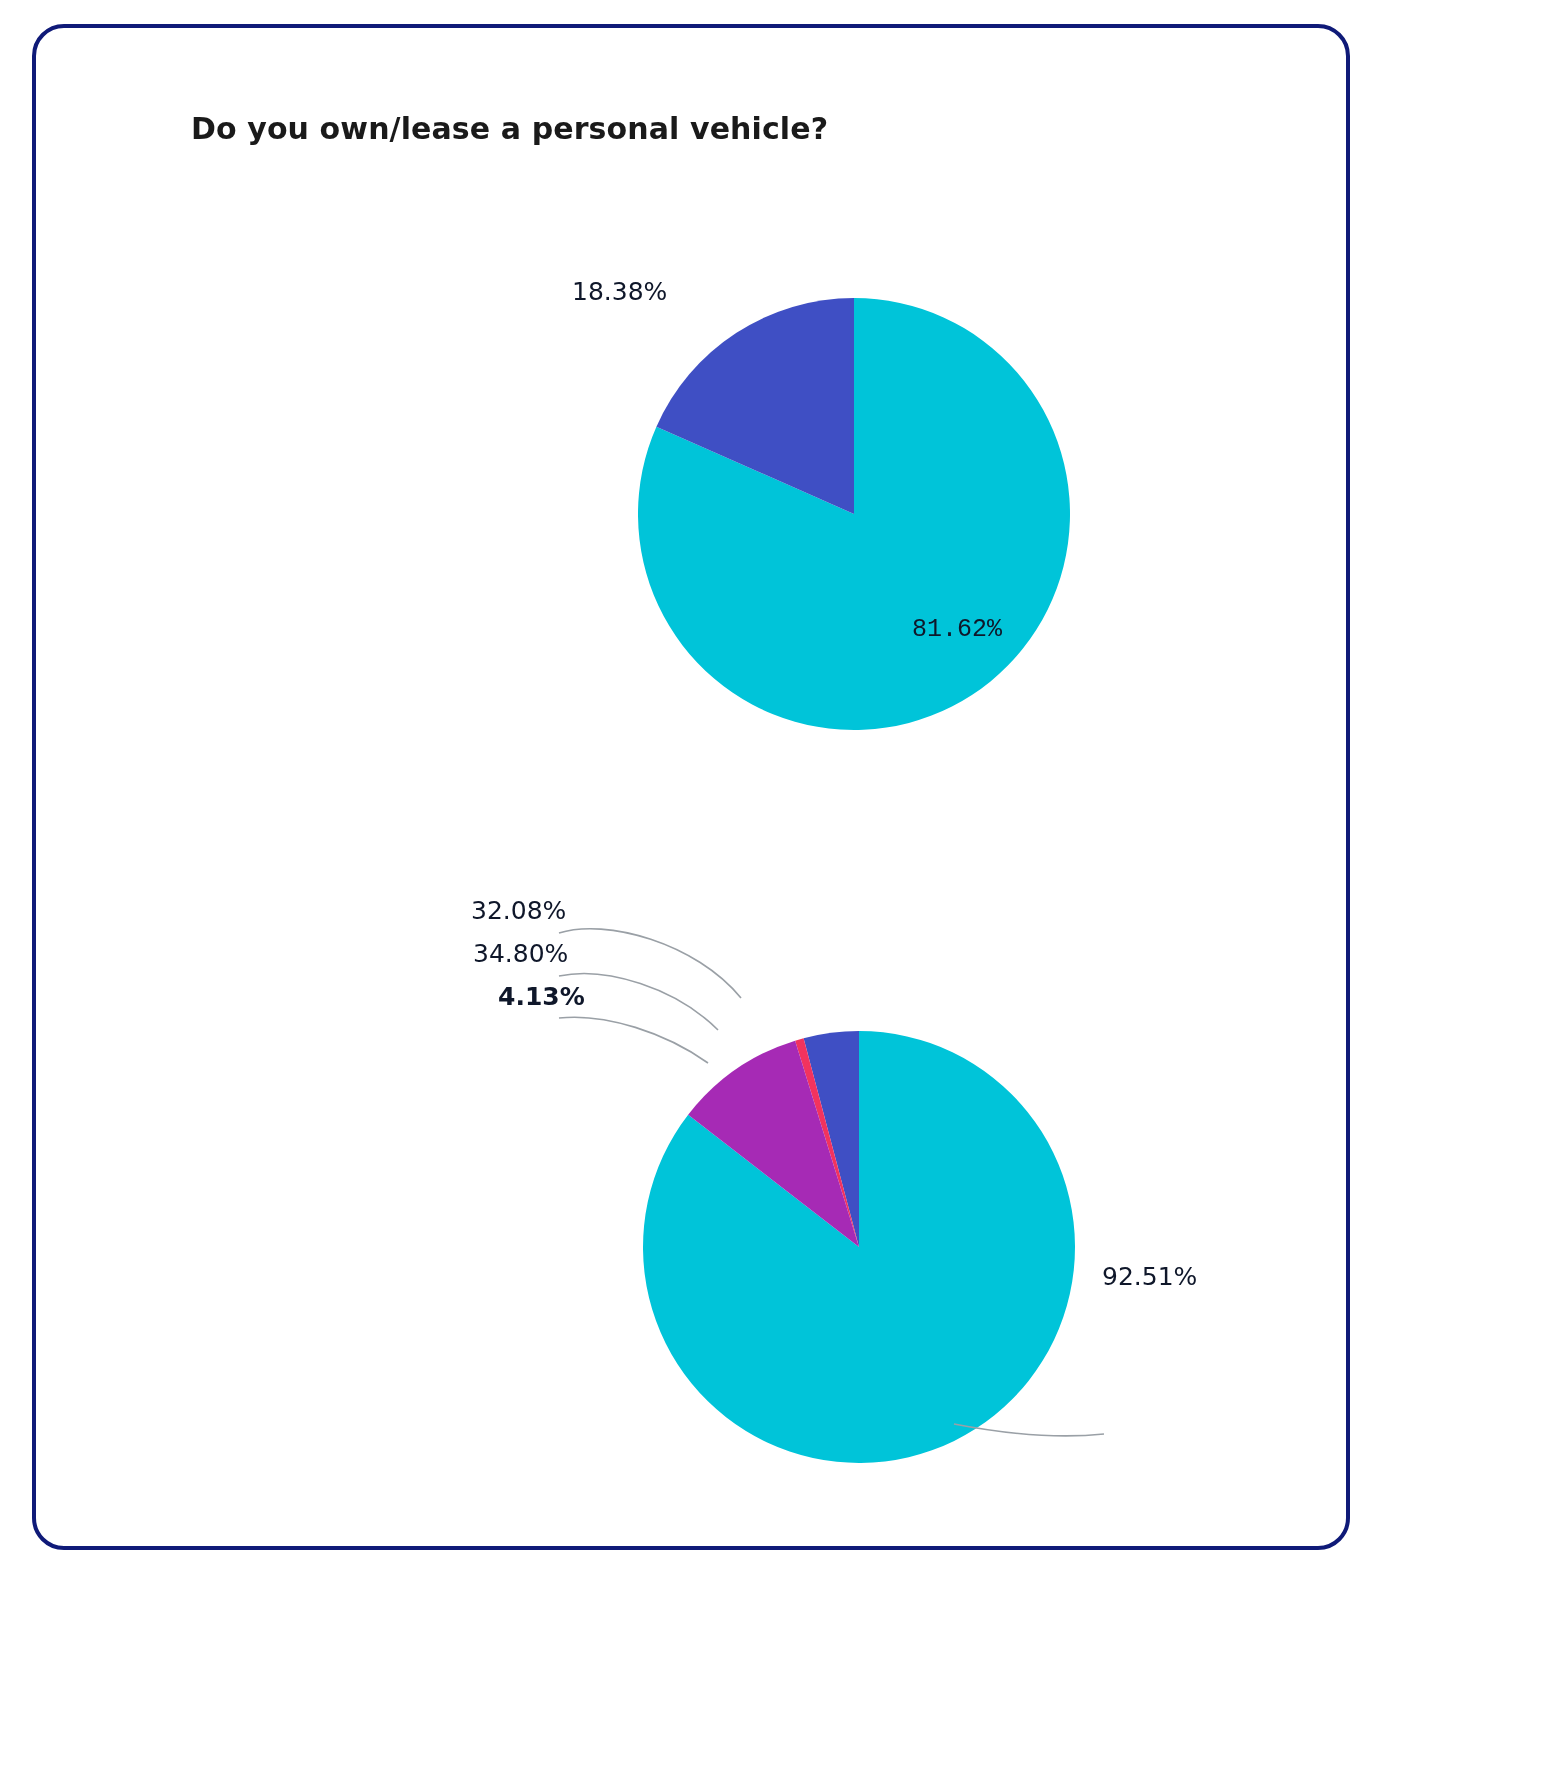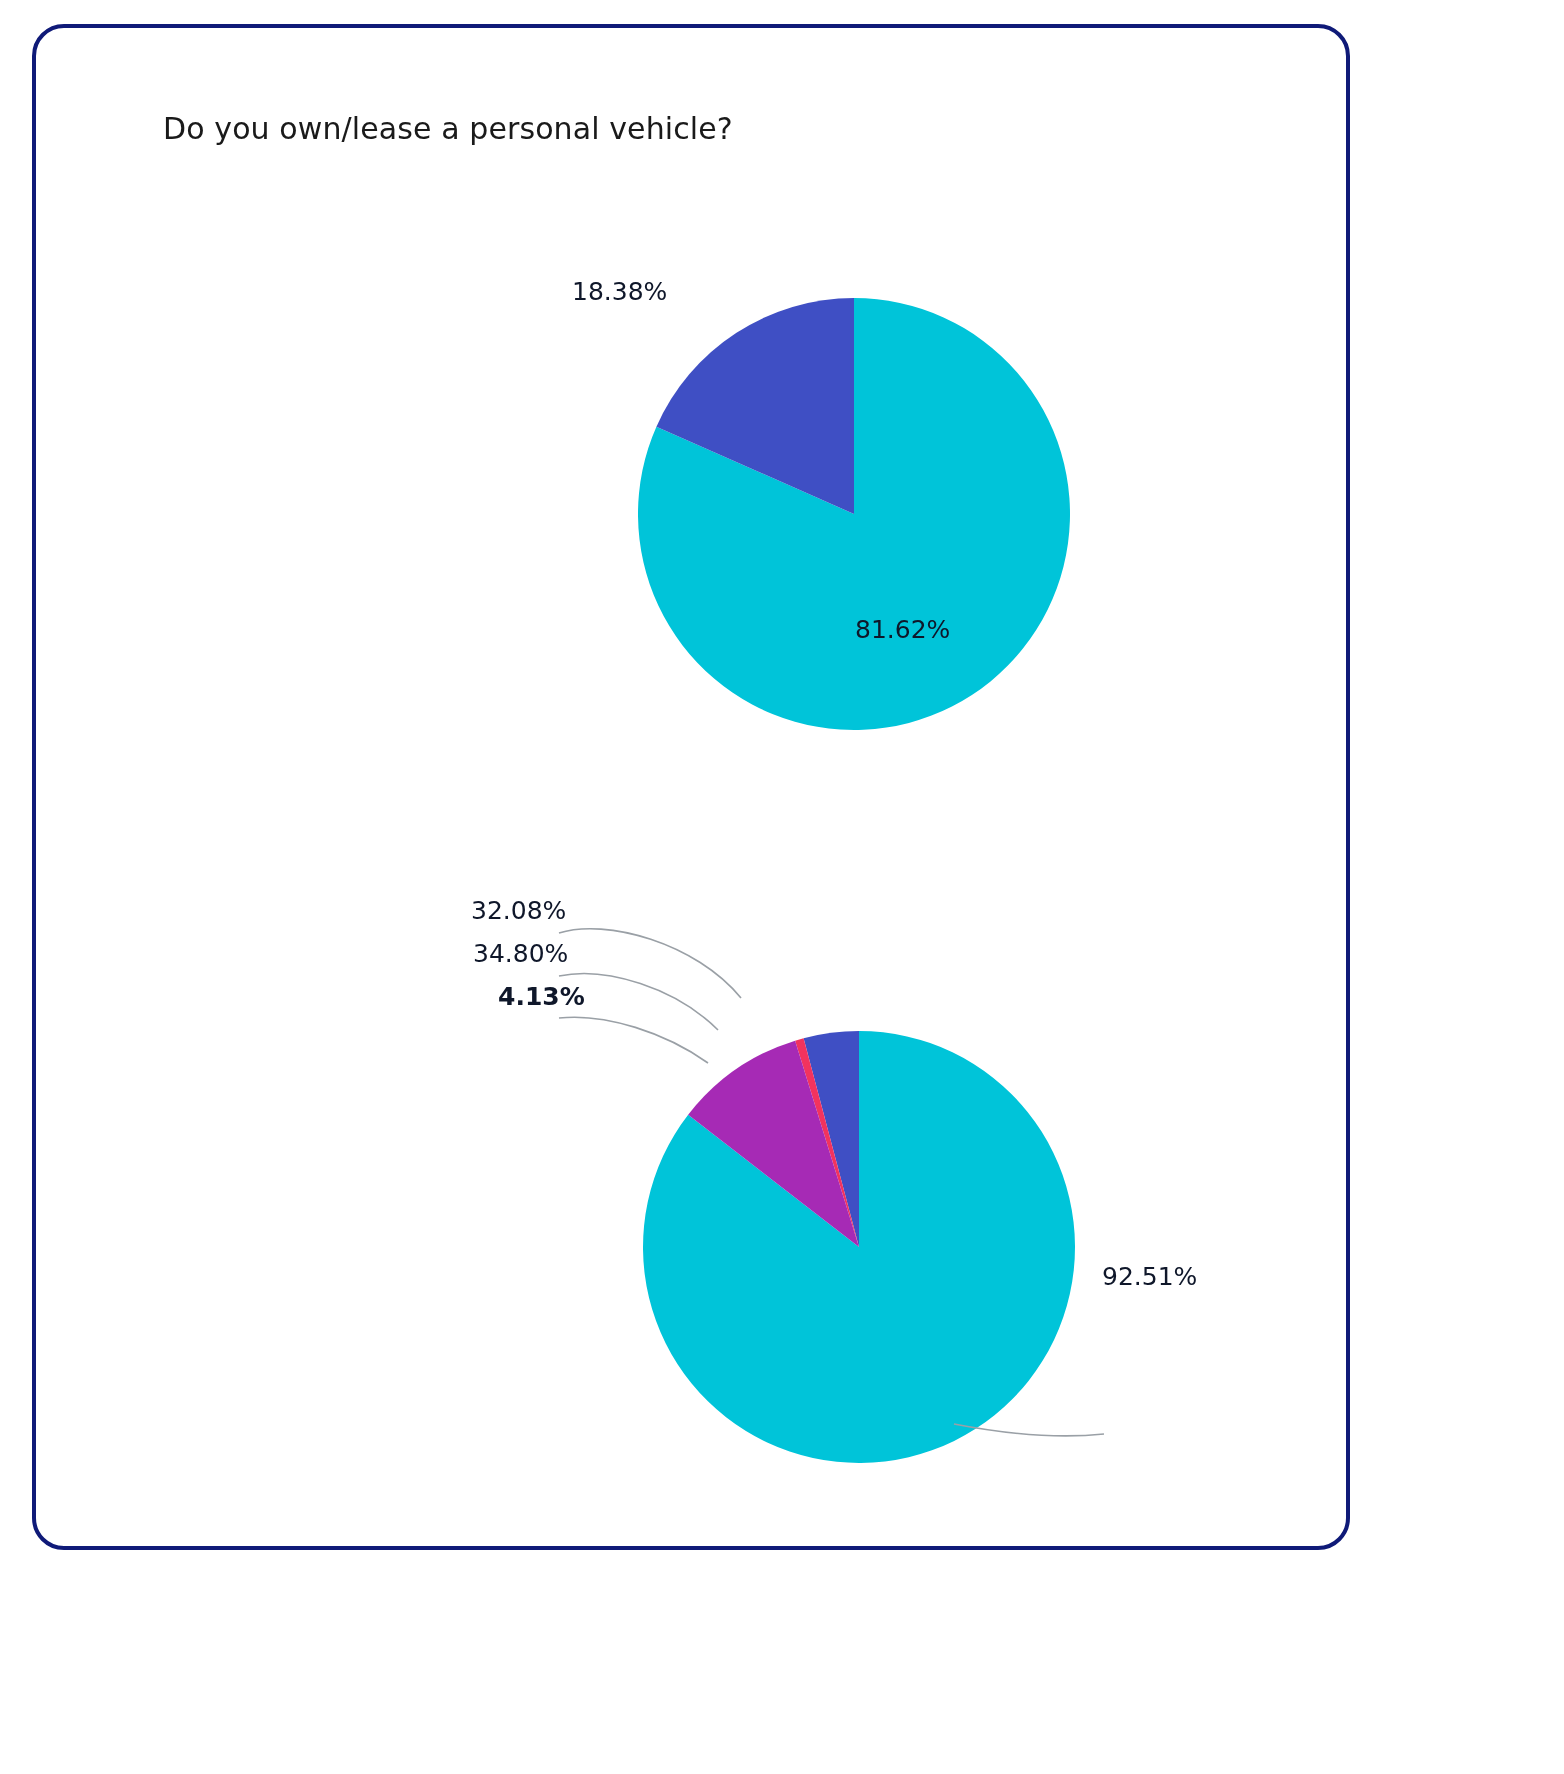--- a/index.html
+++ b/index.html
@@ -22,42 +22,43 @@
     width:1318px;height:1526px;
     background:#ffffff;
     border:4px solid #0f1a78;
     border-radius:32px;
     box-sizing:border-box;
   }
   .section-title{
     position:absolute;
     color:#1a1a1a;
     font-size:30px;
-    font-weight:400;
+    font-weight:700;
     letter-spacing:0.1px;
     white-space:nowrap;
+    margin-left:28px;
   }
   #title-1{left:127px;top:83px;}
   #title-2{left:127px;top:772px;}
 
   .chart-wrap{position:absolute;}
   #chart-1{left:100px;top:140px;width:1150px;height:600px;}
   #chart-2{left:100px;top:830px;width:1150px;height:640px;}
 
   .pie-svg{display:block;}
 
   .pct-label{
     position:absolute;
     color:#0f172a;
     font-size:25px;
     font-weight:400;
     white-space:nowrap;
   }
   
-  #lbl-c1-s1{left:819px;top:587px;}   
+  #lbl-c1-s1{left:876px;top:587px;font-family:Liberation Mono, monospace;}   
   #lbl-c1-s0{left:536px;top:249px;}   
   
   #lbl-c2-s0{left:1066px;top:1234px;} 
   #lbl-c2-s1{left:435px;top:868px;}   
   #lbl-c2-s2{left:437px;top:911px;}   
   #lbl-c2-s3{left:462px;top:954px;font-weight:bold;}   
 </style>
 </head>
 <body>
 

